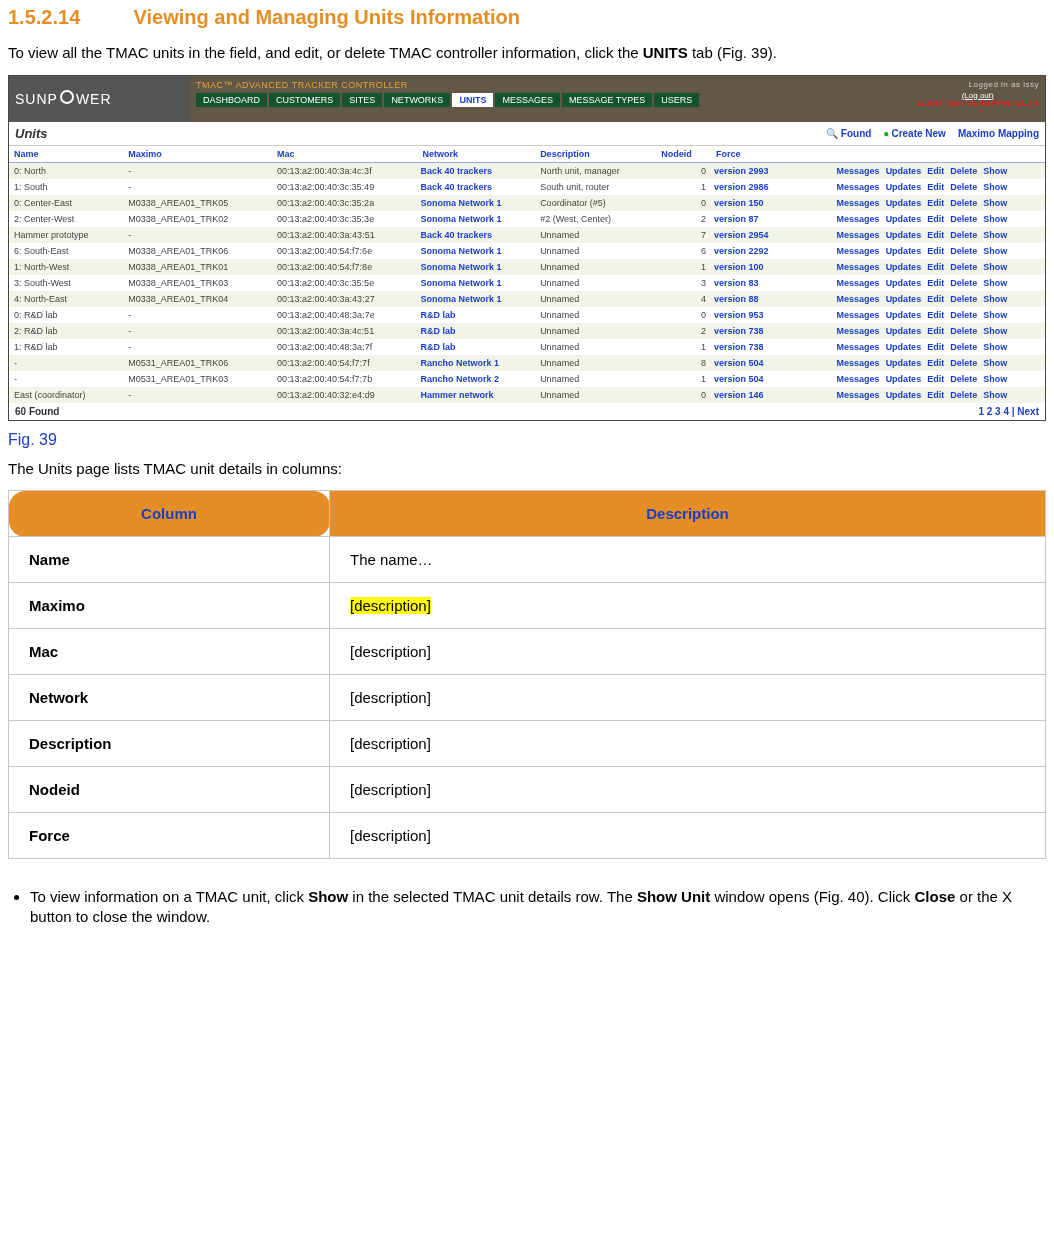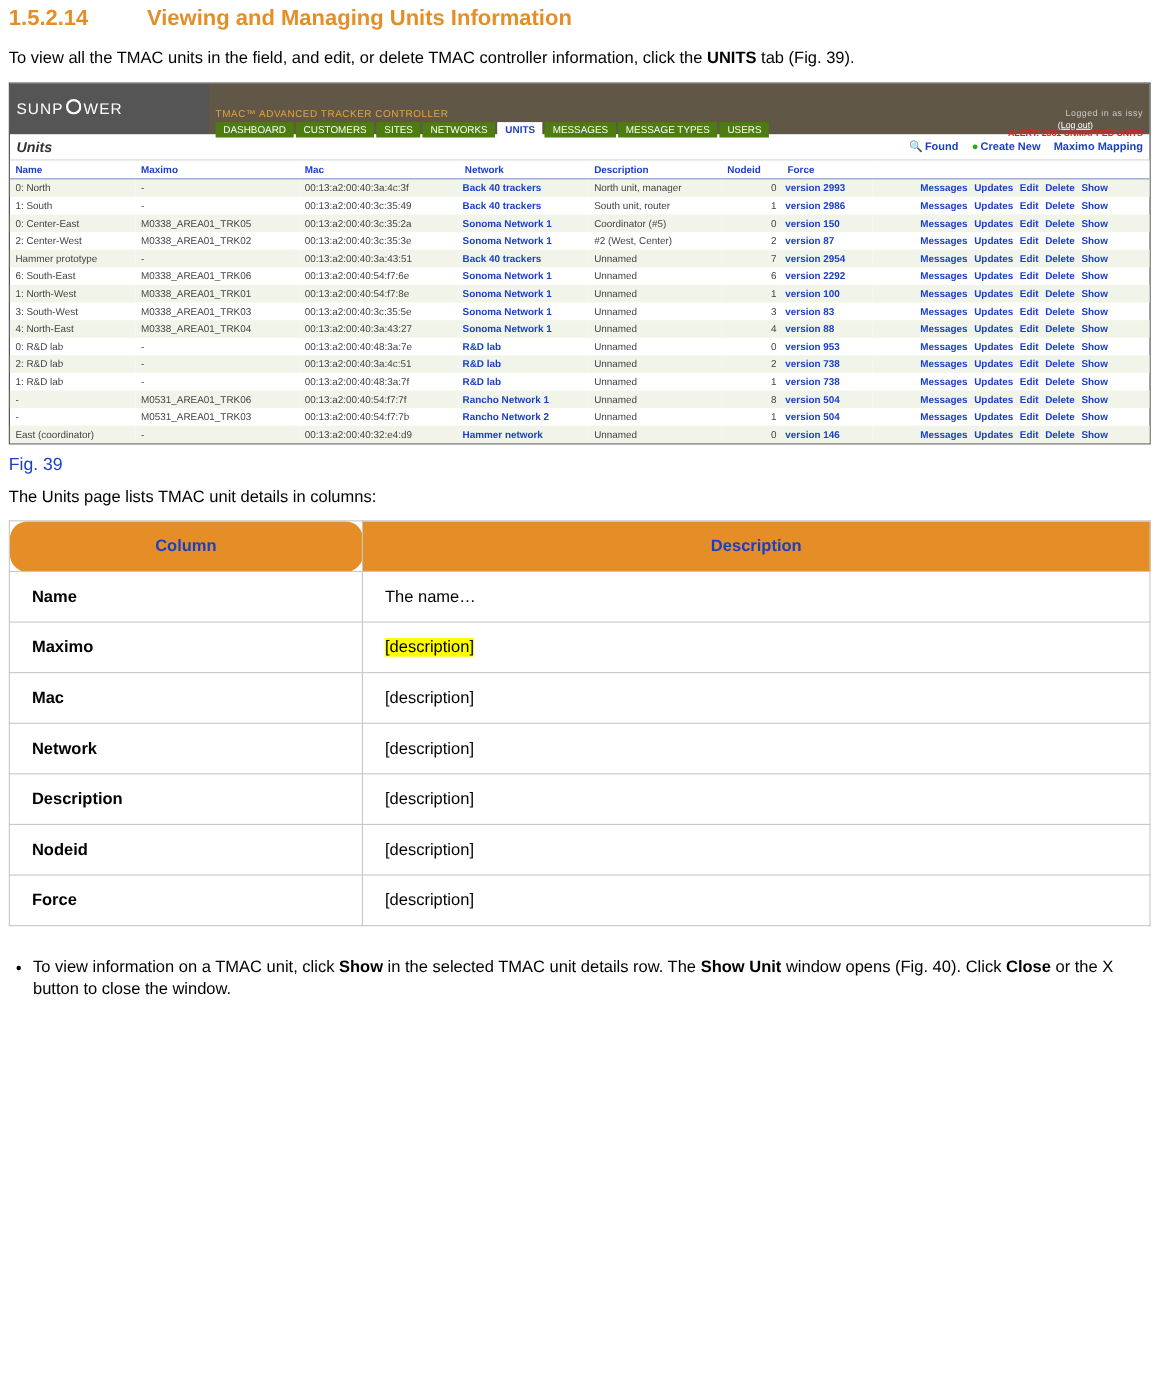--- a/index.html
+++ b/index.html
@@ -53,35 +53,35 @@
     .ss-top-right {
       flex: 1;
       background: #615746;
       display: flex;
       flex-direction: column;
       color: #fff;
     }
     .ss-top-title {
       color: #e7a33b;
       font-size: 9px;
-      padding: 22px 6px 2px 6px;
+      padding: 4px 6px 2px 6px;
       letter-spacing: 0.5px;
       display: flex;
       justify-content: space-between;
     }
     .ss-top-title .loggedin { color: #ccc; font-size: 8px; }
     .ss-nav {
       display: flex;
       align-items: center;
       padding: 0 6px 4px 6px;
       gap: 2px;
       font-size: 9px;
     }
     .ss-nav .tab {
-      background: #4d7c0f;
+      background: #14532d;
       color: #fff;
       padding: 2px 7px;
       cursor: pointer;
     }
     .ss-nav .tab.active {
       background: #fff;
       color: #1a3fc7;
       font-weight: bold;
     }
     .ss-nav-right {
@@ -376,20 +376,24 @@
           <td>00:13:a2:00:40:32:e4:d9</td>
           <td class="linkcell">Hammer network</td>
           <td>Unnamed</td>
           <td style="text-align: right;">0</td>
           <td class="linkcell">version 146</td>
           <td class="actions"><span class="linkcell" style="margin-left: 6px; color: rgb(26, 63, 199); font-weight: bold;">Messages</span><span class="linkcell" style="margin-left: 6px; color: rgb(26, 63, 199); font-weight: bold;">Updates</span><span class="linkcell" style="margin-left: 6px; color: rgb(26, 63, 199); font-weight: bold;">Edit</span><span class="linkcell" style="margin-left: 6px; color: rgb(26, 63, 199); font-weight: bold;">Delete</span><span class="linkcell" style="margin-left: 6px; color: rgb(26, 63, 199); font-weight: bold;">Show</span></td>
         </tr>
       </tbody>
   </table>
 
+  <div class="ss-footer">
+    <span class="found">60 Found</span>
+    <span class="pager">1 2 3 4 | Next</span>
+  </div>
 </div>
 
 <p class="fig-label">Fig. 39</p>
 
 <p class="body-text">The Units page lists TMAC unit details in columns:</p>
 
 <table class="desc">
   <thead>
     <tr>
       <th>Column</th>

